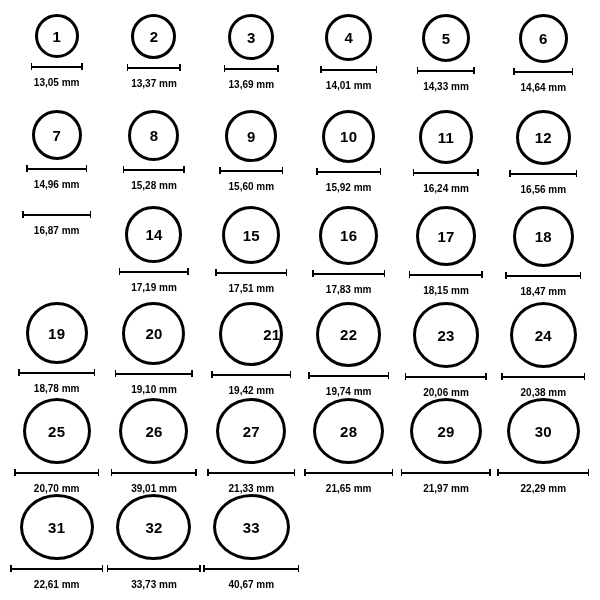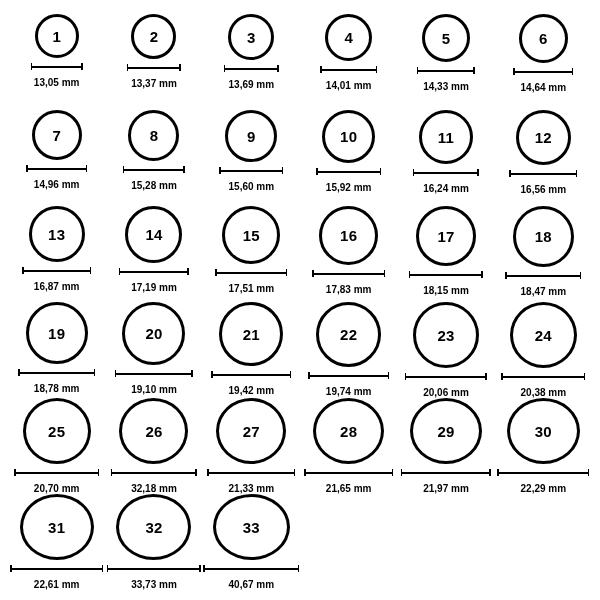--- a/index.html
+++ b/index.html
@@ -222,23 +222,20 @@
           <span class="ring-number">12</span>
         </div>
         <div class="measure">
           <div class="measure-bar" style="width: 68px;">
             <div class="bar-line"></div>
           </div>
           <div class="measure-label">16,56 mm</div>
         </div>
       </div>
       <div class="ring-cell">
-        <div class="ring-circle" style="width: 56px; height: 56px;">
-          <span class="ring-number">13</span>
-        </div>
         <div class="measure">
           <div class="measure-bar" style="width: 69px;">
             <div class="bar-line"></div>
           </div>
           <div class="measure-label">16,87 mm</div>
         </div>
       </div>
       <div class="ring-cell">
         <div class="ring-circle" style="width: 57px; height: 57px;">
           <span class="ring-number">14</span>
@@ -310,21 +307,21 @@
           <span class="ring-number">20</span>
         </div>
         <div class="measure">
           <div class="measure-bar" style="width: 78px;">
             <div class="bar-line"></div>
           </div>
           <div class="measure-label">19,10 mm</div>
         </div>
       </div>
       <div class="ring-cell">
-        <div class="ring-circle" style="width: 64px; height: 64px;">
+        <div class="ring-circle" style="width: 64px; height: 64px; justify-content: flex-end;">
           <span class="ring-number">21</span>
         </div>
         <div class="measure">
           <div class="measure-bar" style="width: 80px;">
             <div class="bar-line"></div>
           </div>
           <div class="measure-label">19,42 mm</div>
         </div>
       </div>
       <div class="ring-cell">
@@ -372,21 +369,21 @@
         </div>
       </div>
       <div class="ring-cell">
         <div class="ring-circle" style="width: 69px; height: 69px;">
           <span class="ring-number">26</span>
         </div>
         <div class="measure">
           <div class="measure-bar" style="width: 86px;">
             <div class="bar-line"></div>
           </div>
-          <div class="measure-label">32,18 mm</div>
+          <div class="measure-label">39,01 mm</div>
         </div>
       </div>
       <div class="ring-cell">
         <div class="ring-circle" style="width: 70px; height: 70px;">
           <span class="ring-number">27</span>
         </div>
         <div class="measure">
           <div class="measure-bar" style="width: 88px;">
             <div class="bar-line"></div>
           </div>

